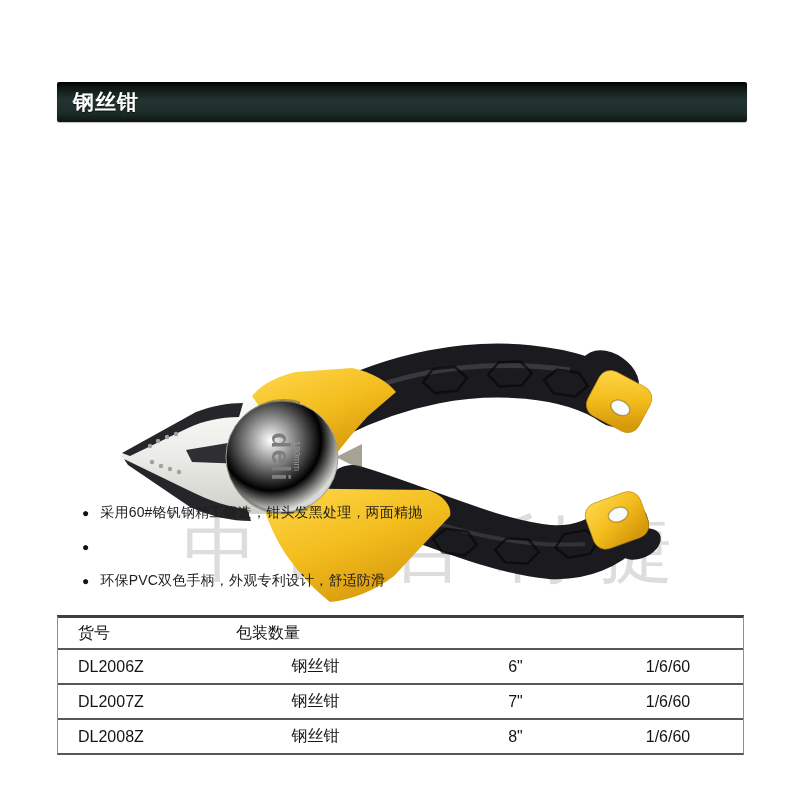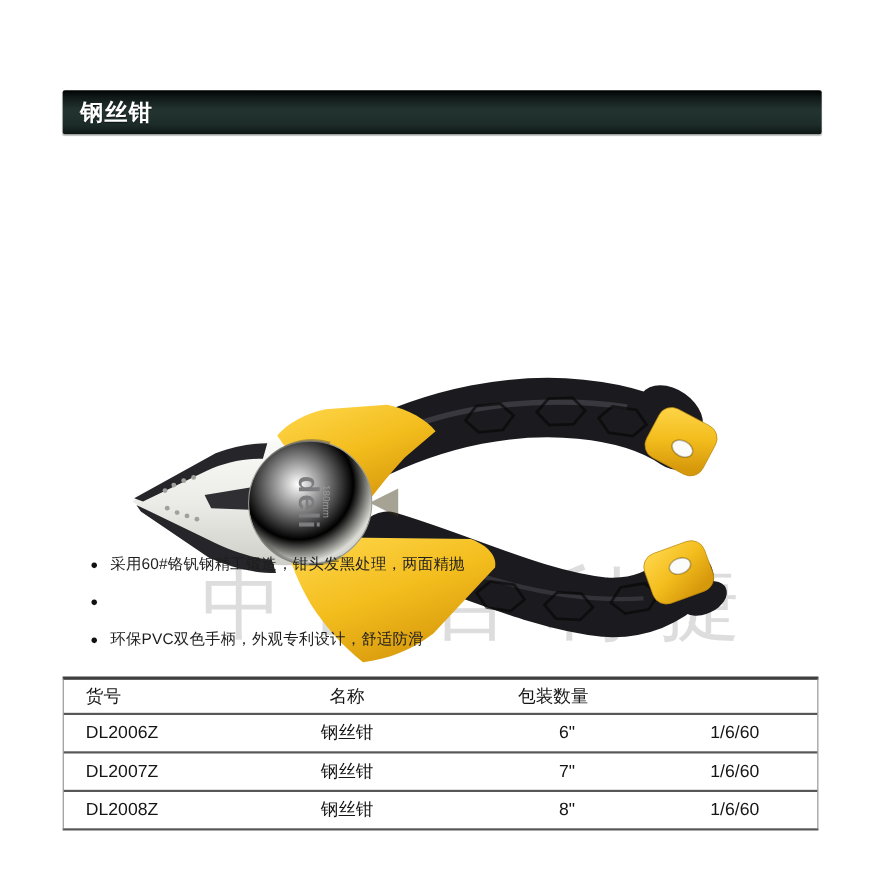--- a/index.html
+++ b/index.html
@@ -150,21 +150,20 @@
   </div>
   <div class="feature-row">
     <span class="dot">●</span>
     <span class="txt">环保PVC双色手柄，外观专利设计，舒适防滑</span>
   </div>
 </div>
 
 <div class="spec-table">
   <div class="t-row head">
     <span class="c1">货号</span>
-    <span class="c2">名称</span>
     <span class="c4">包装数量</span>
   </div>
   <div class="t-row">
     <span class="c1">DL2006Z</span>
     <span class="c2">钢丝钳</span>
     <span class="c3">6"</span>
     <span class="c4">1/6/60</span>
   </div>
   <div class="t-row">
     <span class="c1">DL2007Z</span>

